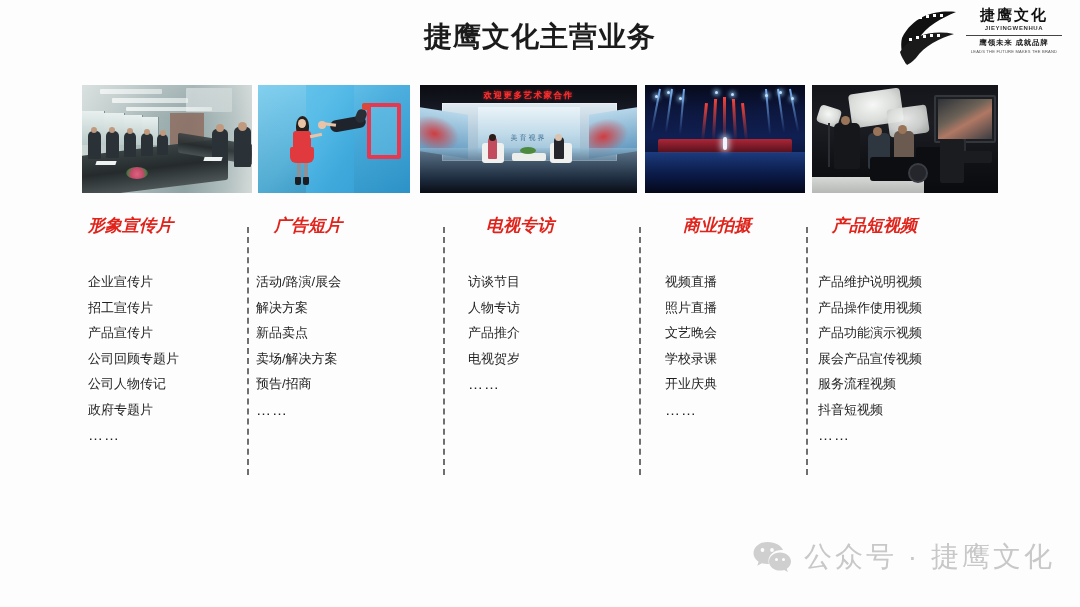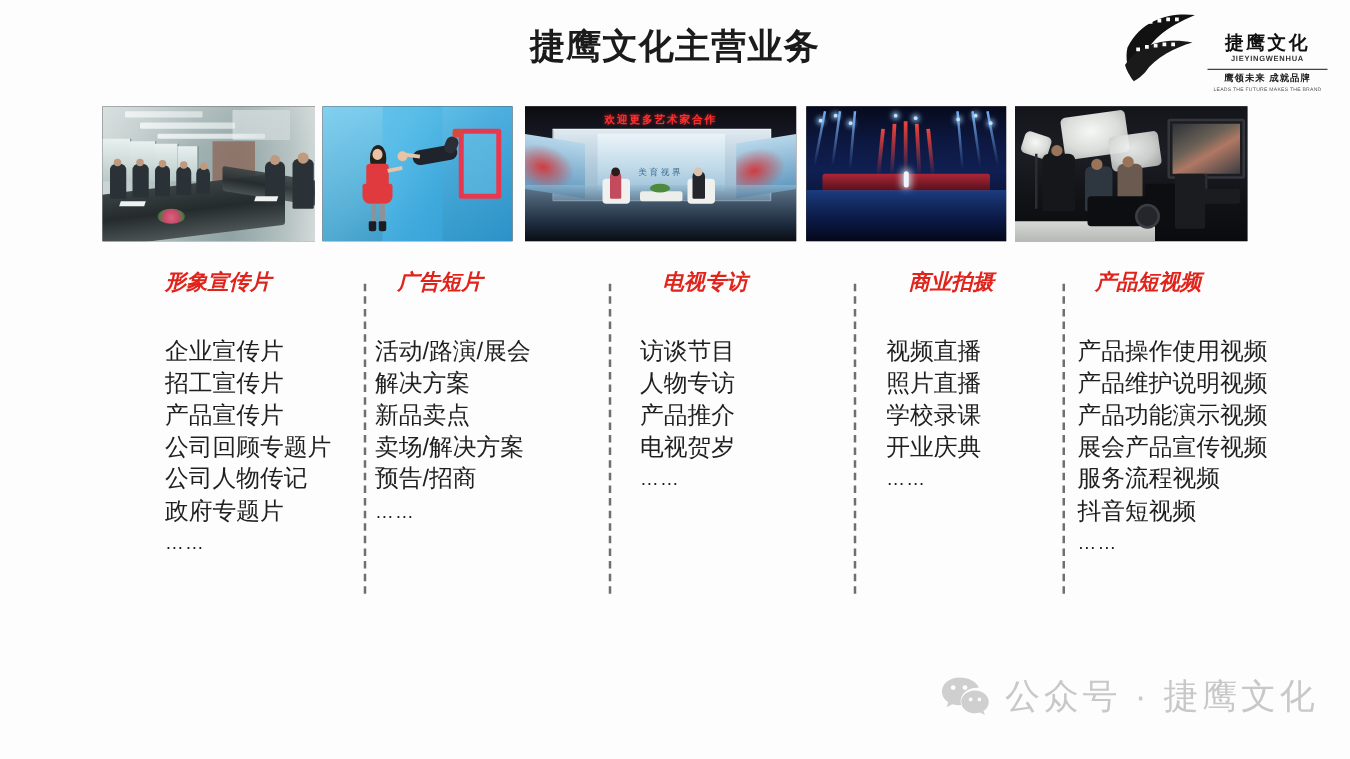--- a/index.html
+++ b/index.html
@@ -46,21 +46,21 @@
   #logo-mark {
     position: absolute;
     left: 0;
     top: 2px;
     width: 62px;
     height: 58px;
   }
   #logo-text-block {
     position: absolute;
     left: 66px;
-    top: 20px;
+    top: 0;
     width: 100px;
     text-align: center;
   }
   .logo-cn {
     font-size: 15px;
     font-weight: bold;
     color: #111;
     letter-spacing: 2px;
     line-height: 17px;
   }
@@ -377,39 +377,38 @@
     background: #2a2d33;
   }
 
   
   #columns {
     position: absolute;
     left: 0;
     top: 215px;
     width: 952px;
     height: 280px;
-    margin-left: 44px;
   }
   .column {
     position: absolute;
     top: 0;
   }
   .col-head {
     font-size: 17px;
     font-weight: bold;
     font-style: italic;
     color: #e0241c;
     white-space: nowrap;
     line-height: 22px;
   }
   .col-list {
     margin-top: 32px;
   }
   .col-item {
-    font-size: 19px;
+    font-size: 13px;
     color: #1f1f1f;
     line-height: 25.5px;
     white-space: nowrap;
   }
   .col-item.ellipsis {
     letter-spacing: 1px;
     font-size: 15px;
   }
 
   #col-1 { left: 88px; width: 150px; }
@@ -657,31 +656,32 @@
       <div class="col-item">电视贺岁</div>
       <div class="col-item ellipsis">……</div>
     </div>
   </div>
 
   <div class="column" id="col-4">
     <div class="col-head">商业拍摄</div>
     <div class="col-list">
       <div class="col-item">视频直播</div>
       <div class="col-item">照片直播</div>
+      <div class="col-item">文艺晚会</div>
       <div class="col-item">学校录课</div>
       <div class="col-item">开业庆典</div>
       <div class="col-item ellipsis">……</div>
     </div>
   </div>
 
   <div class="column" id="col-5">
     <div class="col-head">产品短视频</div>
     <div class="col-list">
+      <div class="col-item">产品维护说明视频</div>
       <div class="col-item">产品操作使用视频</div>
-      <div class="col-item">产品维护说明视频</div>
       <div class="col-item">产品功能演示视频</div>
       <div class="col-item">展会产品宣传视频</div>
       <div class="col-item">服务流程视频</div>
       <div class="col-item">抖音短视频</div>
       <div class="col-item ellipsis">……</div>
     </div>
   </div>
 </div>
 
 <div id="watermark">

